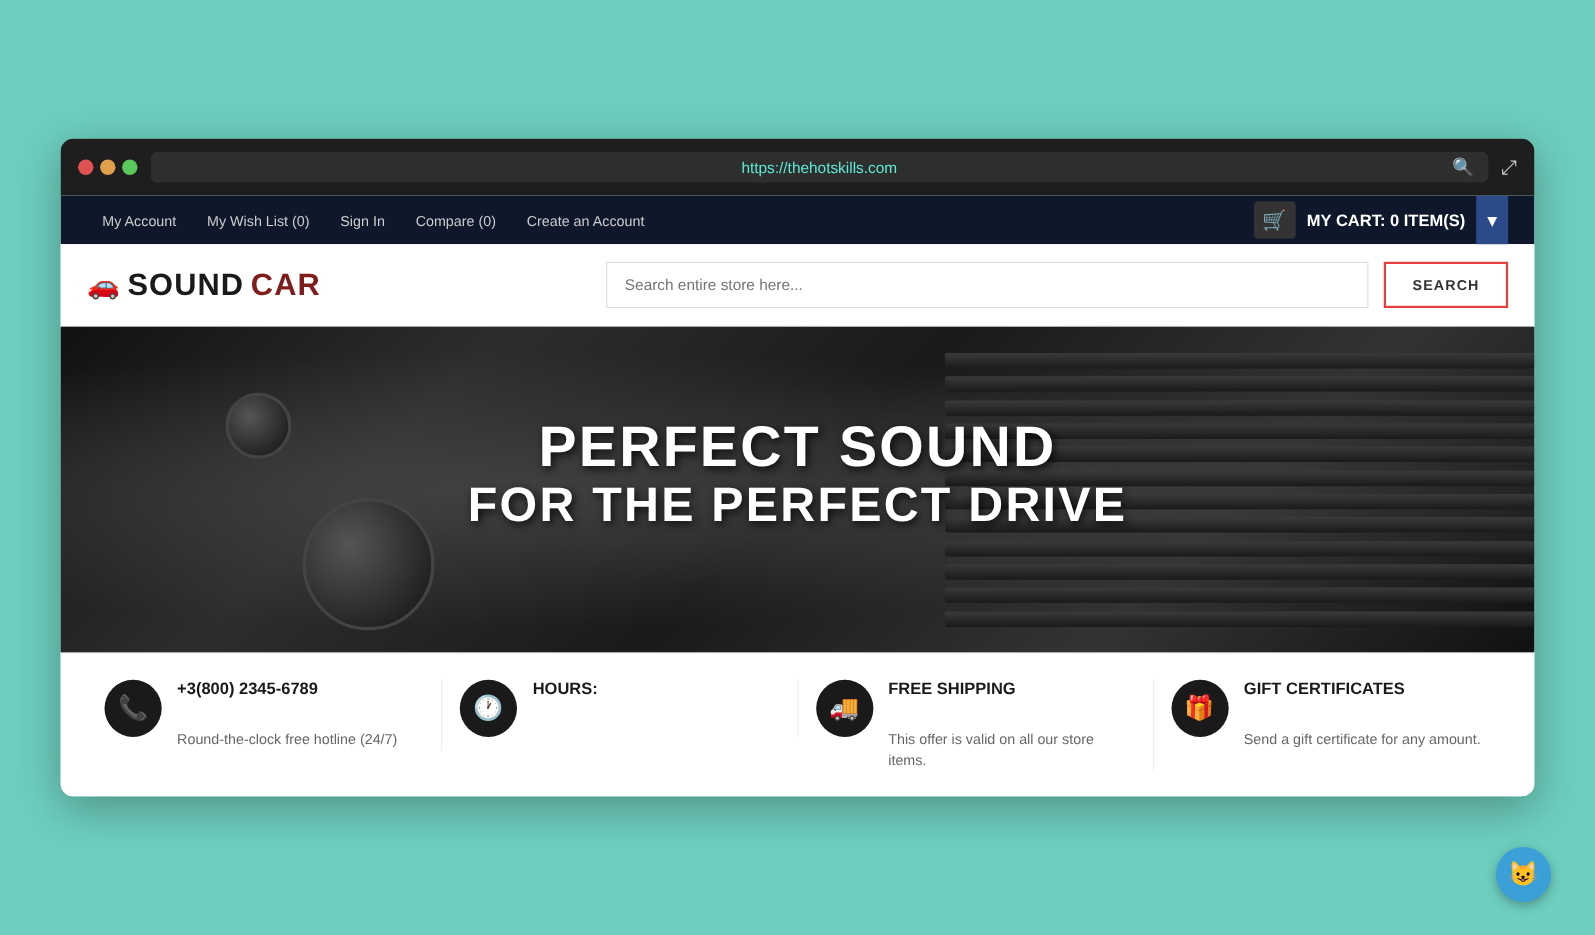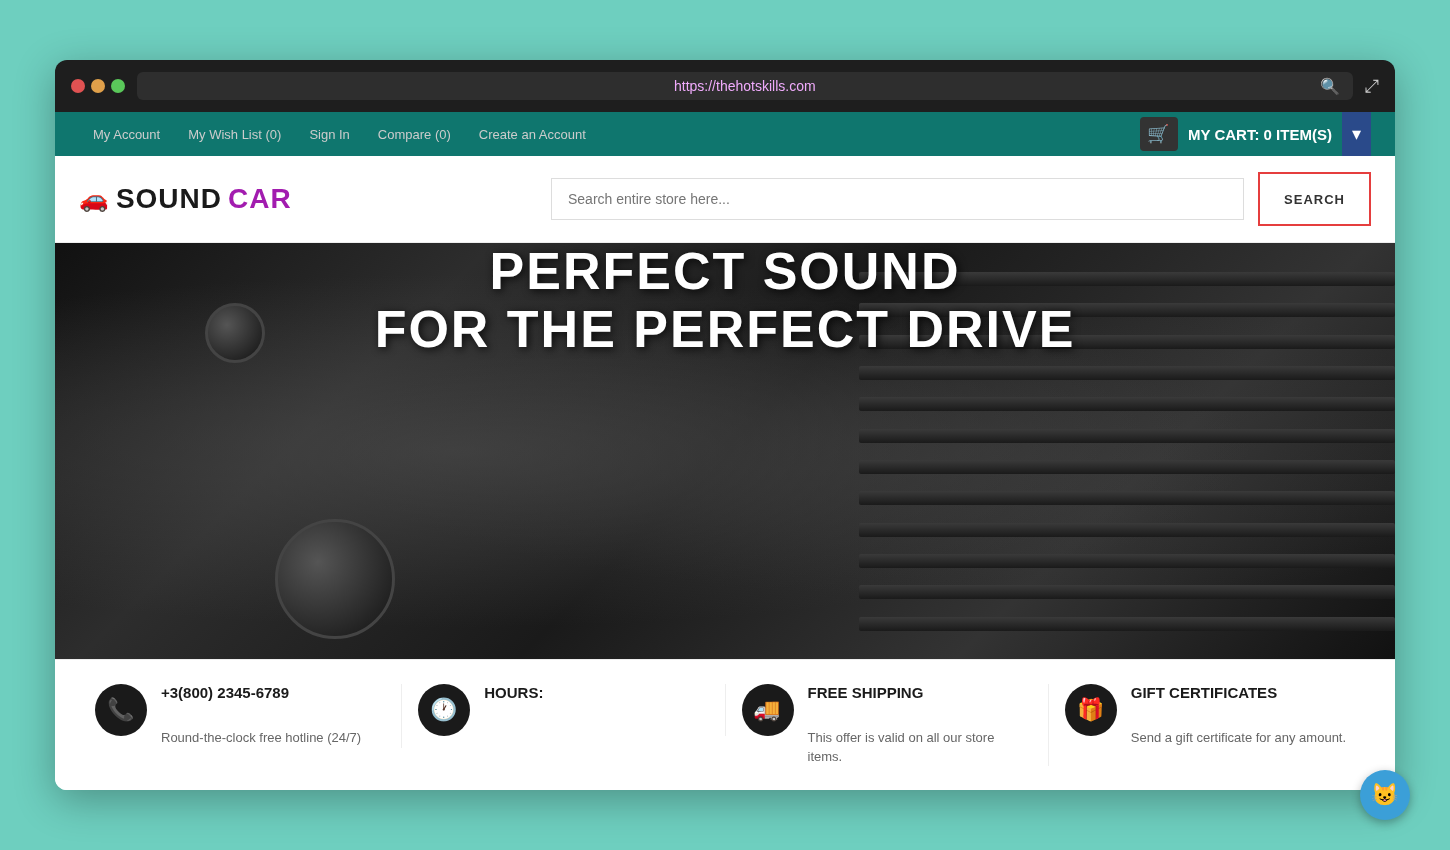--- a/index.html
+++ b/index.html
@@ -44,21 +44,21 @@
       flex: 1;
       background: #2e2e2e;
       border-radius: 6px;
       padding: 6px 16px;
       display: flex;
       align-items: center;
       justify-content: center;
       position: relative;
     }
     .address-bar-url {
-      color: #f0abfc;
+      color: #5eead4;
       font-size: 14px;
     }
     .address-bar-search {
       position: absolute;
       right: 12px;
       color: #cccccc;
       font-size: 16px;
     }
     .browser-expand {
       color: #cccccc;
@@ -66,21 +66,21 @@
       cursor: pointer;
     }
 
     
     .website {
       background: #ffffff;
     }
 
     
     .top-bar {
-      background: #0f766e;
+      background: #0f172a;
       padding: 0 24px;
       display: flex;
       align-items: center;
       justify-content: space-between;
       height: 44px;
     }
     .top-nav {
       display: flex;
       gap: 0;
     }
@@ -147,21 +147,21 @@
       letter-spacing: 1px;
     }
     .logo-icon {
       color: #e53e3e;
       font-size: 24px;
     }
     .logo-stereo {
       color: #1a1a1a;
     }
     .logo-car {
-      color: #a21caf;
+      color: #7f1d1d;
     }
 
     .search-area {
       display: flex;
       align-items: center;
       flex: 1;
       max-width: 820px;
       margin-left: 40px;
       gap: 14px;
     }
@@ -172,42 +172,43 @@
       font-size: 14px;
       color: #999;
       outline: none;
       height: 42px;
     }
     .search-btn {
       background: #ffffff;
       color: #333333;
       border: 2px solid #e53e3e;
       padding: 0 24px;
-      height: 54px;
+      height: 42px;
       font-size: 13px;
       font-weight: bold;
       letter-spacing: 1px;
       cursor: pointer;
       text-transform: uppercase;
     }
 
     
     .hero-banner {
       position: relative;
       width: 100%;
-      height: 416px;
+      height: 296px;
       background: linear-gradient(
         to right,
         #1a1a1a 0%,
         #2a2a2a 30%,
         #3a3a3a 60%,
         #2a2a2a 100%
       );
       overflow: hidden;
       display: flex;
+      align-items: center;
       justify-content: center;
     }
 
     
     .hero-bg {
       position: absolute;
       inset: 0;
       background:
         radial-gradient(ellipse at 30% 50%, rgba(80,80,80,0.6) 0%, transparent 60%),
         radial-gradient(ellipse at 70% 50%, rgba(60,60,60,0.5) 0%, transparent 50%),
@@ -260,21 +261,21 @@
     }
     .hero-title-1 {
       font-size: 52px;
       font-weight: 900;
       text-transform: uppercase;
       line-height: 1.1;
       text-shadow: 2px 2px 8px rgba(0,0,0,0.8);
       letter-spacing: 2px;
     }
     .hero-title-2 {
-      font-size: 52px;
+      font-size: 44px;
       font-weight: 900;
       text-transform: uppercase;
       line-height: 1.1;
       text-shadow: 2px 2px 8px rgba(0,0,0,0.8);
       letter-spacing: 2px;
       margin-bottom: 28px;
     }
     .shop-now-btn {
       background: rgba(0,0,0,0.5);
       color: #ffffff;

